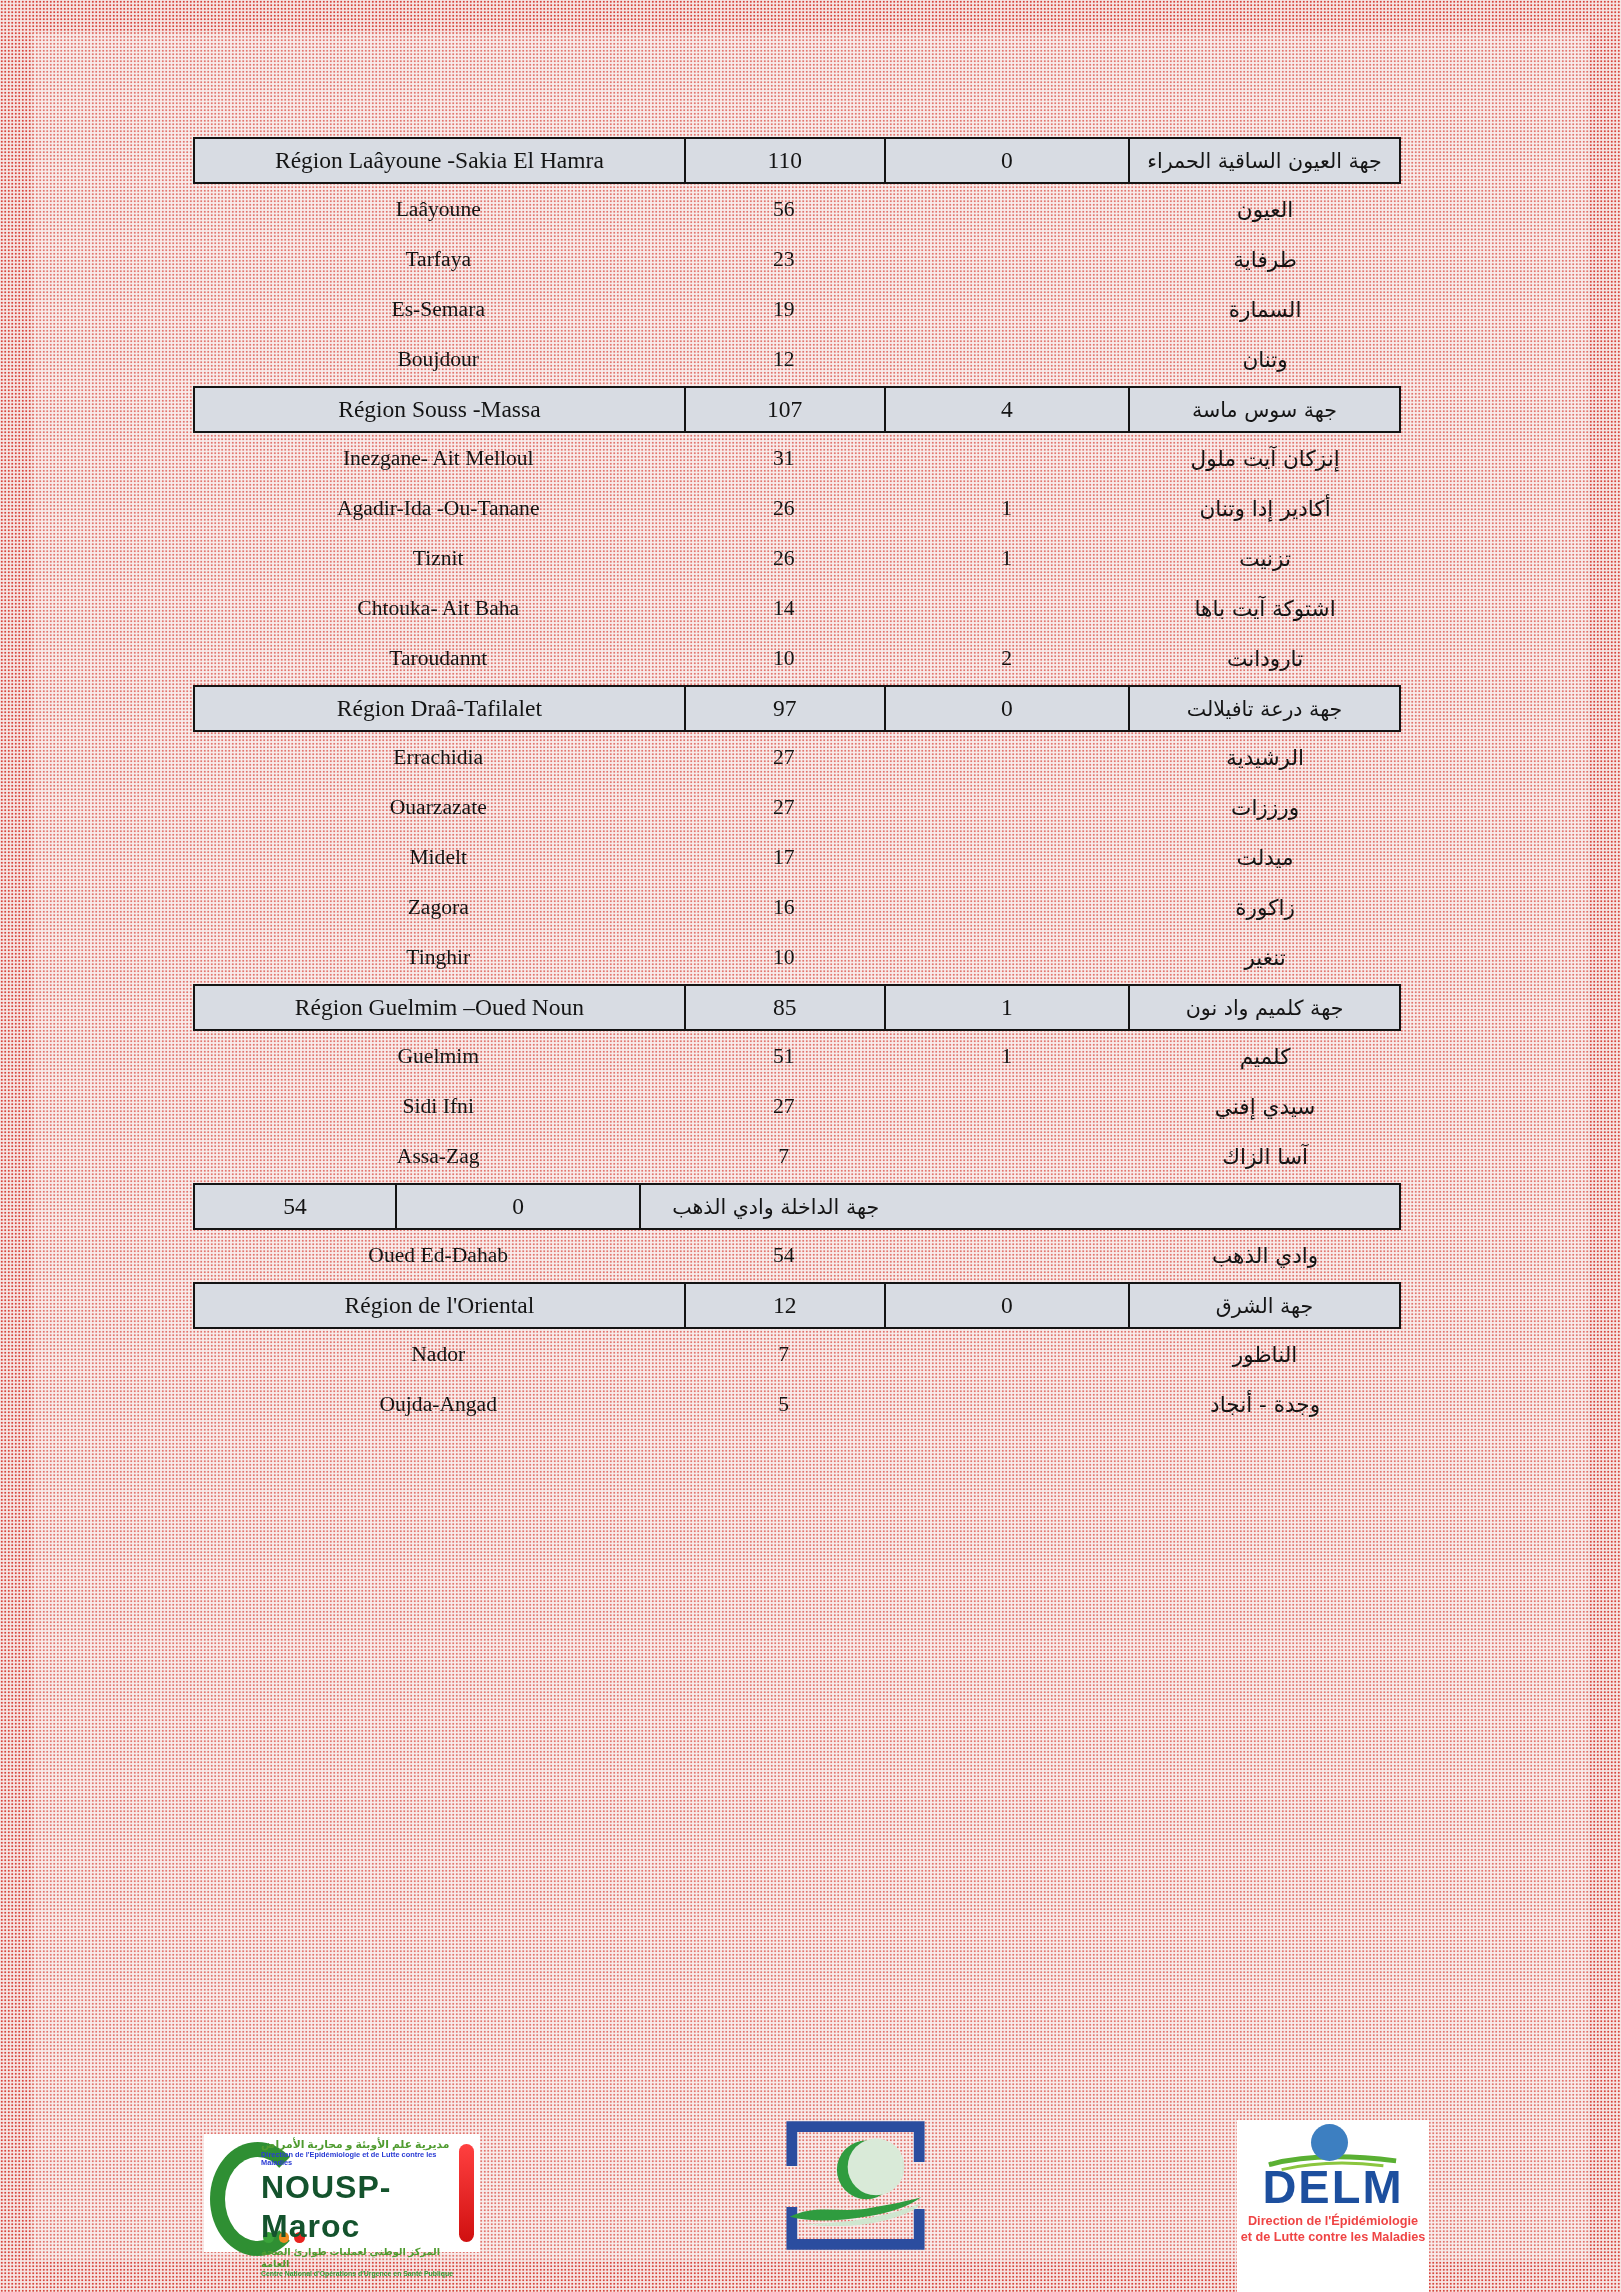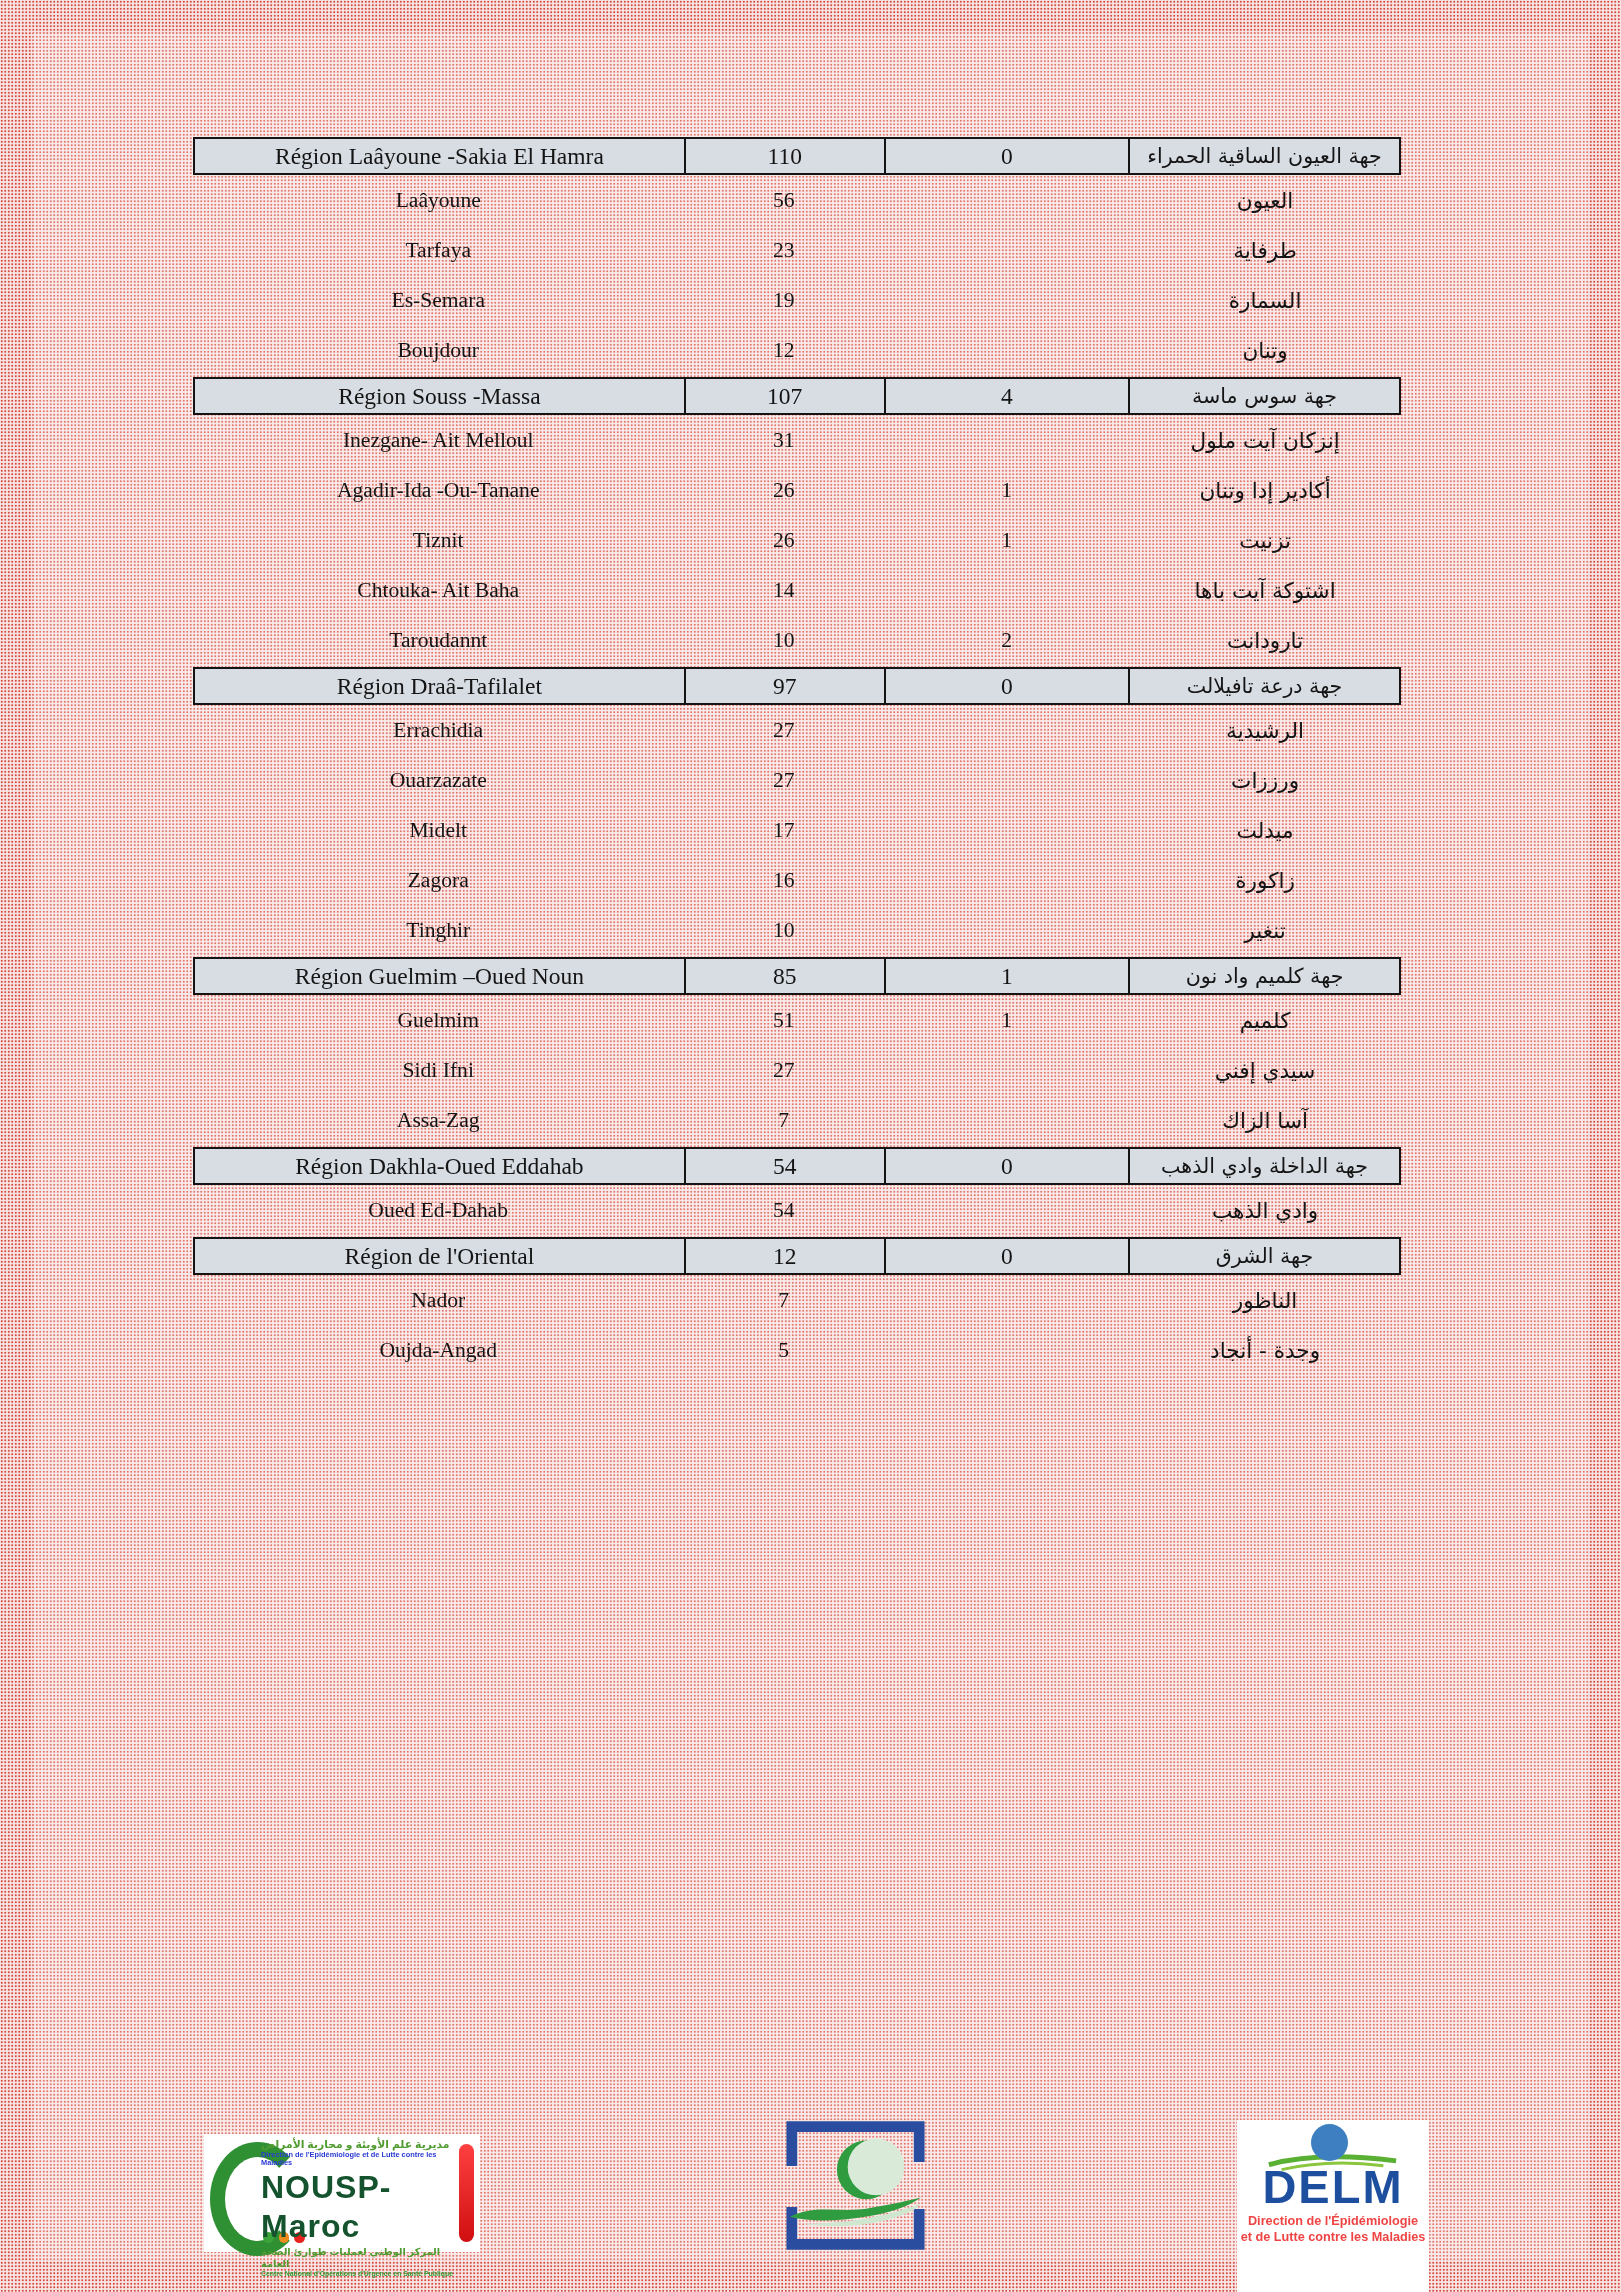--- a/index.html
+++ b/index.html
@@ -11,21 +11,21 @@
     font-family:"Liberation Serif","DejaVu Serif",serif;
     color:#141414;
   }
   .lighten{position:absolute;left:33px;top:33px;right:33px;bottom:33px;
     background:rgba(255,255,255,0.26);pointer-events:none;}
   .content{position:absolute;left:0;top:0;width:100%;height:100%;}
 
   
   .tbl{position:absolute;left:193px;top:135px;width:1208px;}
   .row{display:flex;width:100%;}
-  .hrow{background:#d8dce3;border:2.9px solid #141414;height:38px;box-sizing:border-box;
+  .hrow{background:#d8dce3;border:2.9px solid #141414;height:47px;box-sizing:border-box;
         margin-top:2px;}
   .hrow .c{display:flex;align-items:center;justify-content:center;box-sizing:border-box;
         height:100%;font-size:23.5px;}
   .hrow .c + .c{border-left:2.9px solid #141414;}
   .drow{height:50px;}
   .drow .c{display:flex;align-items:center;justify-content:center;box-sizing:border-box;
         font-size:21.6px;}
   .c1{flex:0 0 40.6%;}
   .c2{flex:0 0 16.6%;}
   .c3{flex:0 0 20.3%;}
@@ -190,21 +190,20 @@
         <div class="c c3"></div>
         <div class="c c4 ar">سيدي إفني</div>
       </div>
       <div class="row drow">
         <div class="c c1">Assa-Zag</div>
         <div class="c c2">7</div>
         <div class="c c3"></div>
         <div class="c c4 ar">آسا الزاك</div>
       </div>
       <div class="row hrow">
-        <div class="c c1">Région Dakhla-Oued Eddahab</div>
         <div class="c c2">54</div>
         <div class="c c3">0</div>
         <div class="c c4 ar">جهة الداخلة وادي الذهب</div>
       </div>
       <div class="row drow">
         <div class="c c1">Oued Ed-Dahab</div>
         <div class="c c2">54</div>
         <div class="c c3"></div>
         <div class="c c4 ar">وادي الذهب</div>
       </div>

